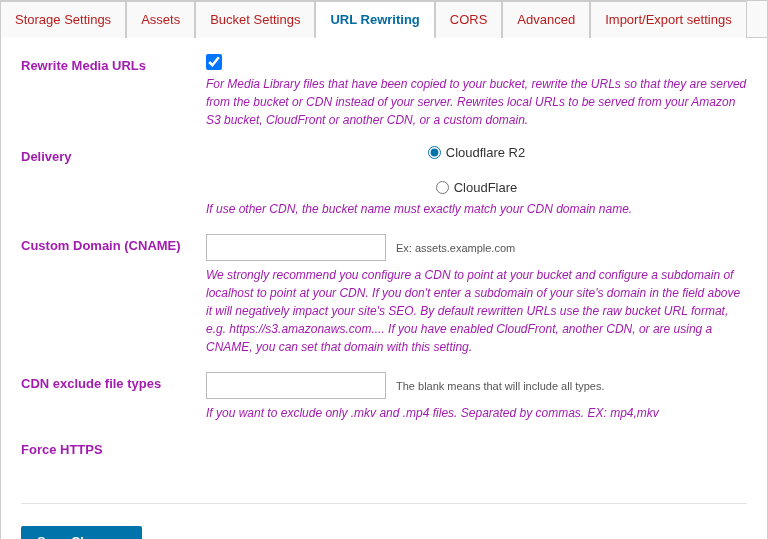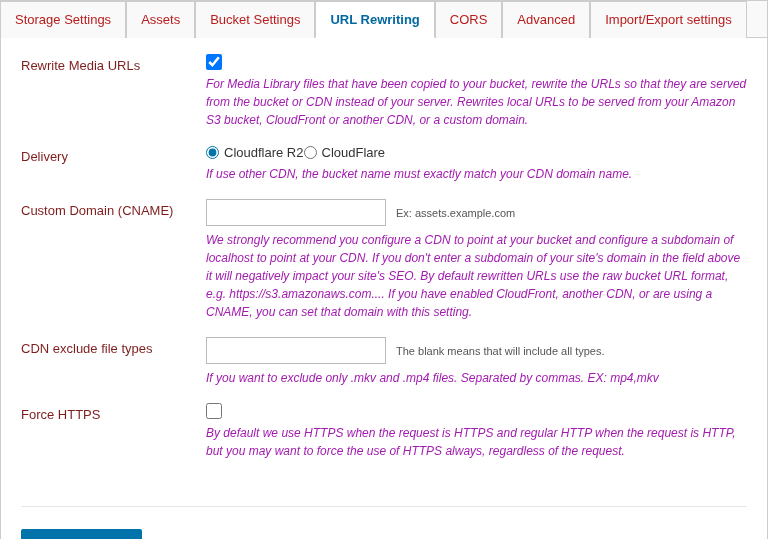--- a/index.html
+++ b/index.html
@@ -45,24 +45,24 @@
       background: #fff;
     }
     .field-row {
       display: flex;
       margin-bottom: 16px;
       align-items: flex-start;
     }
     .field-label {
       width: 185px;
       min-width: 185px;
-      font-weight: 400;
+      font-weight: 700;
       font-size: 13px;
       padding-top: 4px;
-      color: #7f1d1d;
+      color: #a21caf;
     }
     .field-content {
       flex: 1;
     }
     .field-description {
       font-size: 12px;
       color: #a21caf;
       margin-top: 5px;
       line-height: 1.5;
       font-style: italic;
@@ -75,21 +75,23 @@
     }
     .checkbox-wrapper input[type="checkbox"] {
       width: 16px;
       height: 16px;
       cursor: pointer;
     }
     
     .radio-group {
       display: flex;
       align-items: center;
+      gap: 20px;
       margin-bottom: 4px;
+      flex-direction: column;
     }
     .radio-option {
       display: flex;
       align-items: center;
       gap: 5px;
       cursor: pointer;
     }
     .radio-option input[type="radio"] {
       cursor: pointer;
       accent-color: #0073aa;
@@ -195,26 +197,20 @@
         <div class="input-row">
           <input type="text" class="text-input" value="" style="">
           <span class="input-hint">The blank means that will include all types.</span>
         </div>
         <div class="field-description">If you want to exclude only .mkv and .mp4 files. Separated by commas. EX: mp4,mkv</div>
       </div>
     </div>
 
     <div class="field-row">
       <div class="field-label">Force HTTPS</div>
-      <div class="field-content">
-        <div class="checkbox-wrapper">
-          <input type="checkbox" style="">
-        </div>
-        <div class="field-description">By default we use HTTPS when the request is HTTPS and regular HTTP when the request is HTTP, but you may want to force the use of HTTPS always, regardless of the request.</div>
-      </div>
     </div>
 
   </div>
 
   <div class="footer-row">
     <div class="divider"></div>
     <button class="save-button">Save Changes</button>
   </div>
 </div>
 

